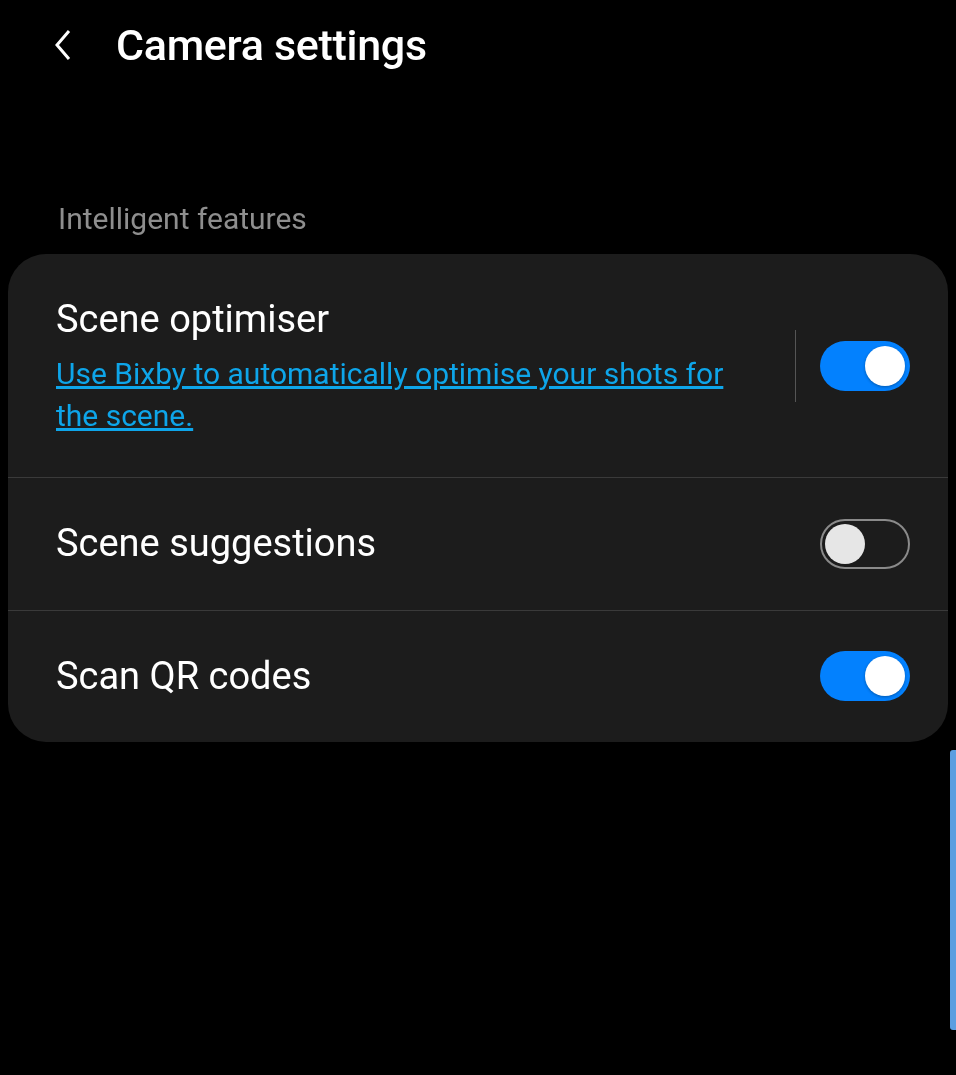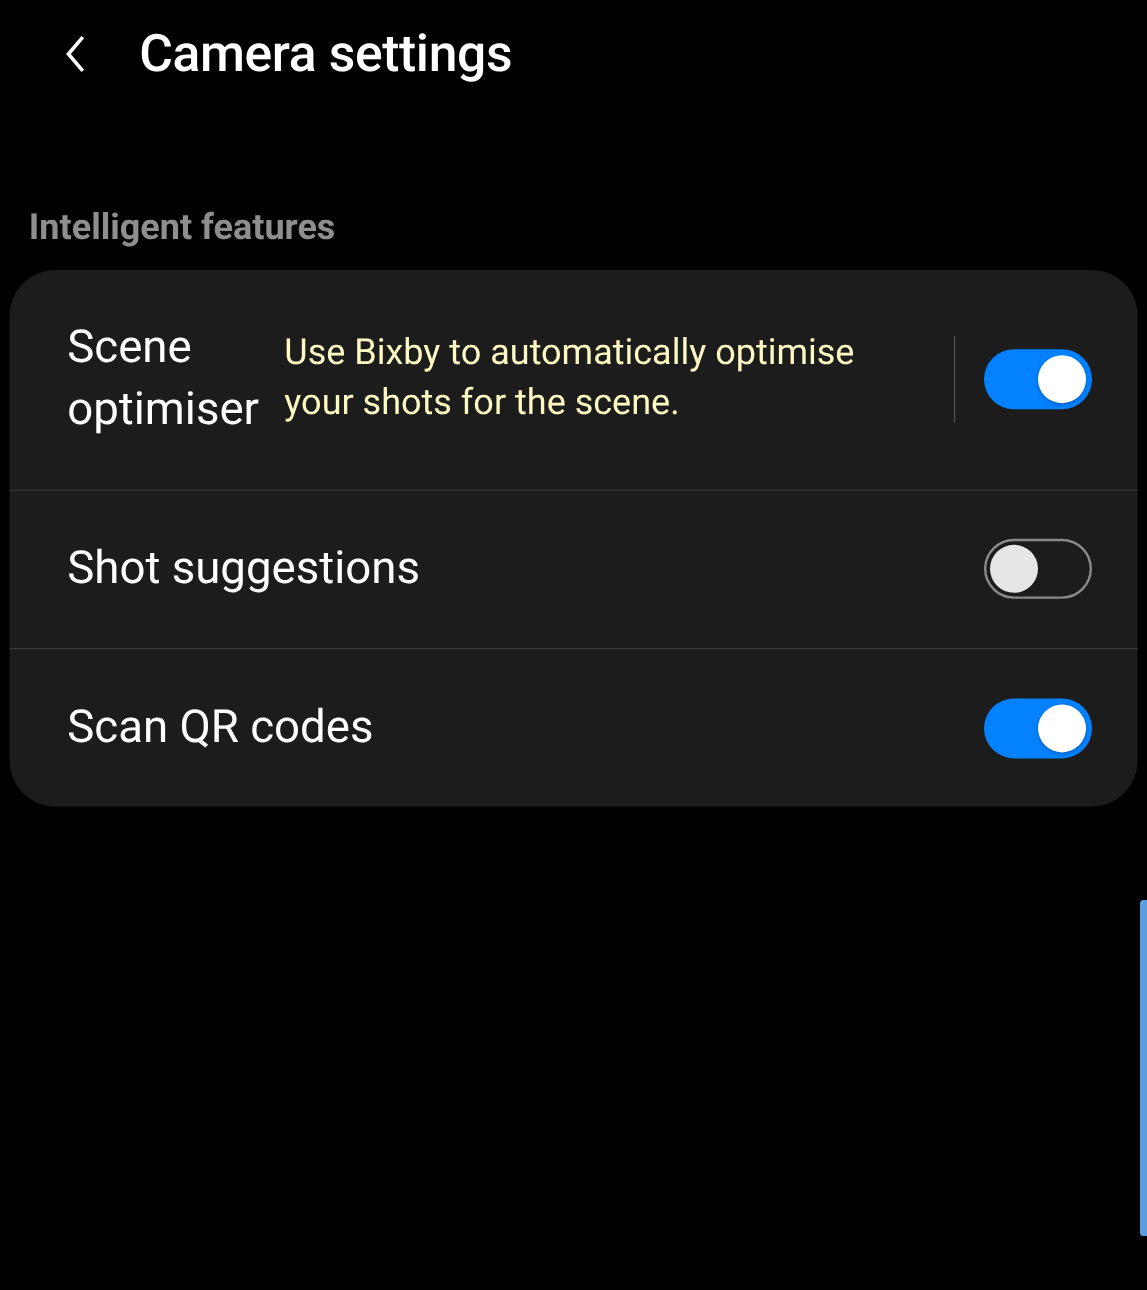--- a/index.html
+++ b/index.html
@@ -34,60 +34,61 @@
       stroke-width: 3;
       fill: none;
     }
     .page-title {
       font-size: 43px;
       font-weight: 500;
       letter-spacing: -0.3px;
     }
     .section-header {
       font-size: 30px;
-      font-weight: 700;
+      font-weight: 400;
       color: #8e8e8e;
-      padding: 0 0 18px 24px;
-      margin-top: 82px;
+      padding: 0 0 18px 58px;
+      margin-top: 111px;
     }
     .settings-card {
       background: #1c1c1c;
       border-radius: 38px;
       margin: 0 8px;
       padding: 0;
     }
     .setting-row {
       display: flex;
       align-items: center;
       padding: 40px 38px 40px 48px;
       border-bottom: 1px solid #3a3a3a;
       gap: 20px;
     }
     .setting-row:last-child {
       border-bottom: none;
     }
     .setting-text {
       flex: 1;
       display: flex;
-      flex-direction: row;
+      flex-direction: column;
       gap: 0;
     }
     .setting-title {
       font-size: 38px;
       font-weight: 400;
       color: #ffffff;
       line-height: 1.35;
     }
     .setting-description {
       font-size: 30px;
       font-weight: 400;
-      color: #fef9c3;
+      color: #0ea5e9;
       line-height: 1.4;
       margin-top: 8px;
       max-width: 680px;
+      text-decoration: underline;
     }
     .divider-col {
       width: 1px;
       height: 72px;
       background: #555555;
       margin-right: 4px;
     }
     .toggle {
       width: 90px;
       height: 50px;
@@ -152,21 +153,21 @@
       <div class="setting-description">Use Bixby to automatically optimise your shots for the scene.</div>
     </div>
     <div class="divider-col"></div>
     <div class="toggle toggle-on">
       <div class="toggle-knob"></div>
     </div>
   </div>
 
   <div class="setting-row">
     <div class="setting-text">
-      <div class="setting-title">Shot suggestions</div>
+      <div class="setting-title">Scene suggestions</div>
     </div>
     <div class="toggle toggle-off">
       <div class="toggle-knob"></div>
     </div>
   </div>
 
 
   <div class="setting-row">
     <div class="setting-text">
       <div class="setting-title">Scan QR codes</div>

